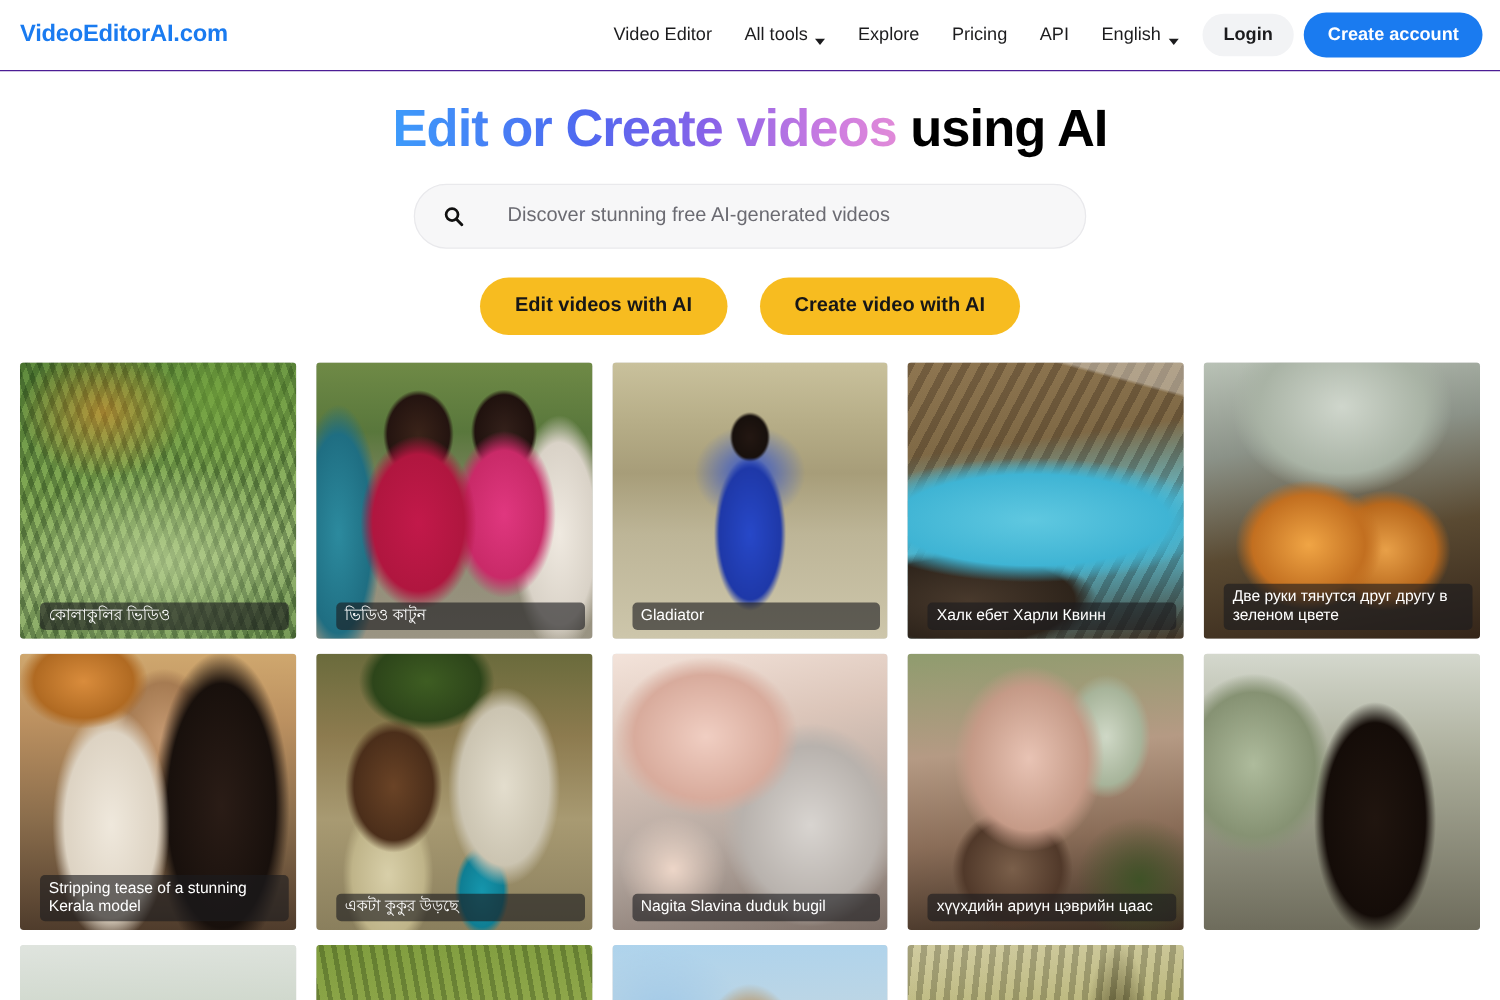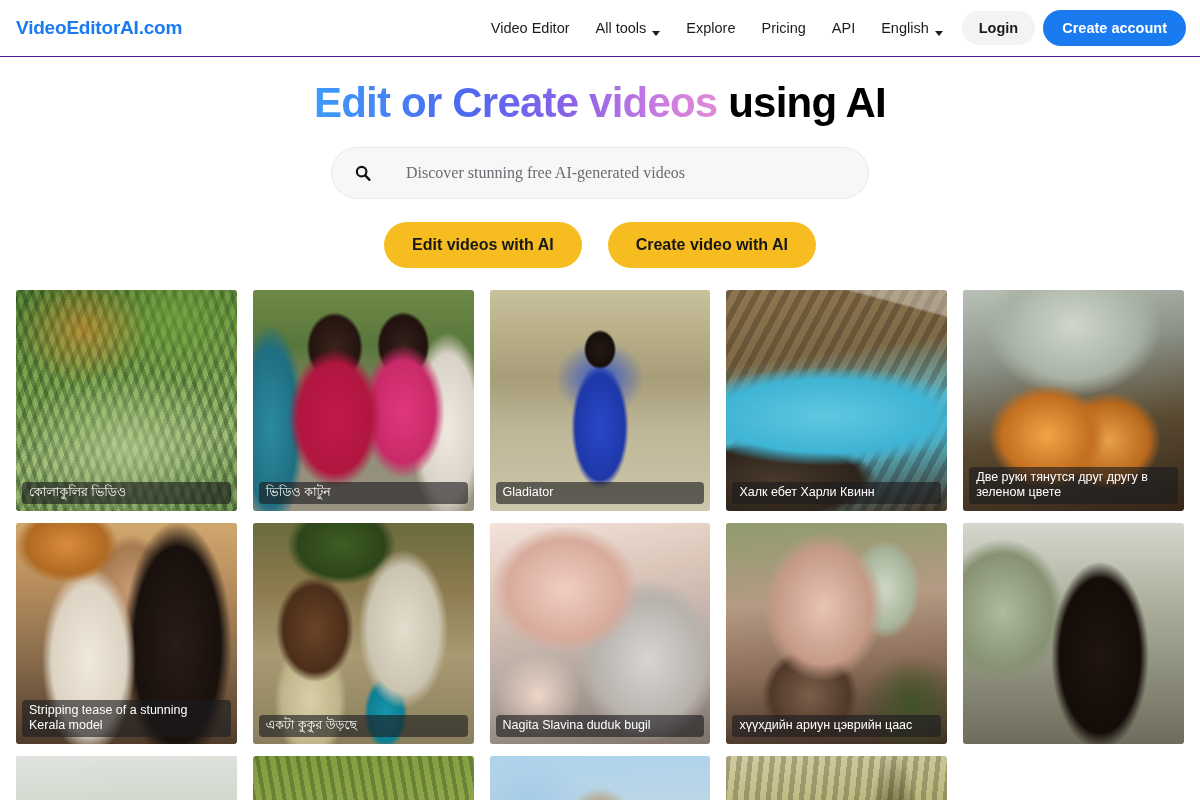--- a/index.html
+++ b/index.html
@@ -104,21 +104,21 @@
     display: flex;
     align-items: center;
     padding: 0 22px;
     cursor: text;
   }
   .search-icon { flex: 0 0 auto; display: flex; align-items: center; margin-right: 10px; }
   .search-input {
     border: none;
     outline: none;
     background: transparent;
-    font-family: Liberation Serif, serif;
+    font-family: Liberation Sans, sans-serif;
     font-size: 16px;
     color: #3c3c43;
     width: 100%;
     padding-left: 24px;
   }
   .search-input::placeholder { color: #6b6b72; opacity: 1; }
 
   .cta-row {
     display: flex;
     justify-content: center;
@@ -151,21 +151,21 @@
     position: relative;
     height: 221px;
     border-radius: 3px;
     overflow: hidden;
     background: #ddd;
     cursor: pointer;
   }
   .card-img { position: absolute; inset: 0; }
   .caption {
     position: absolute;
-    left: 6px;
+    left: 16px;
     right: 6px;
     bottom: 7px;
     background: rgba(28,28,30,0.62);
     border-radius: 4px;
     color: #fff;
     font-size: 12.5px;
     line-height: 1.18;
     padding: 3px 7px 4px;
     text-align: left;
     font-family: "Liberation Sans", sans-serif;

